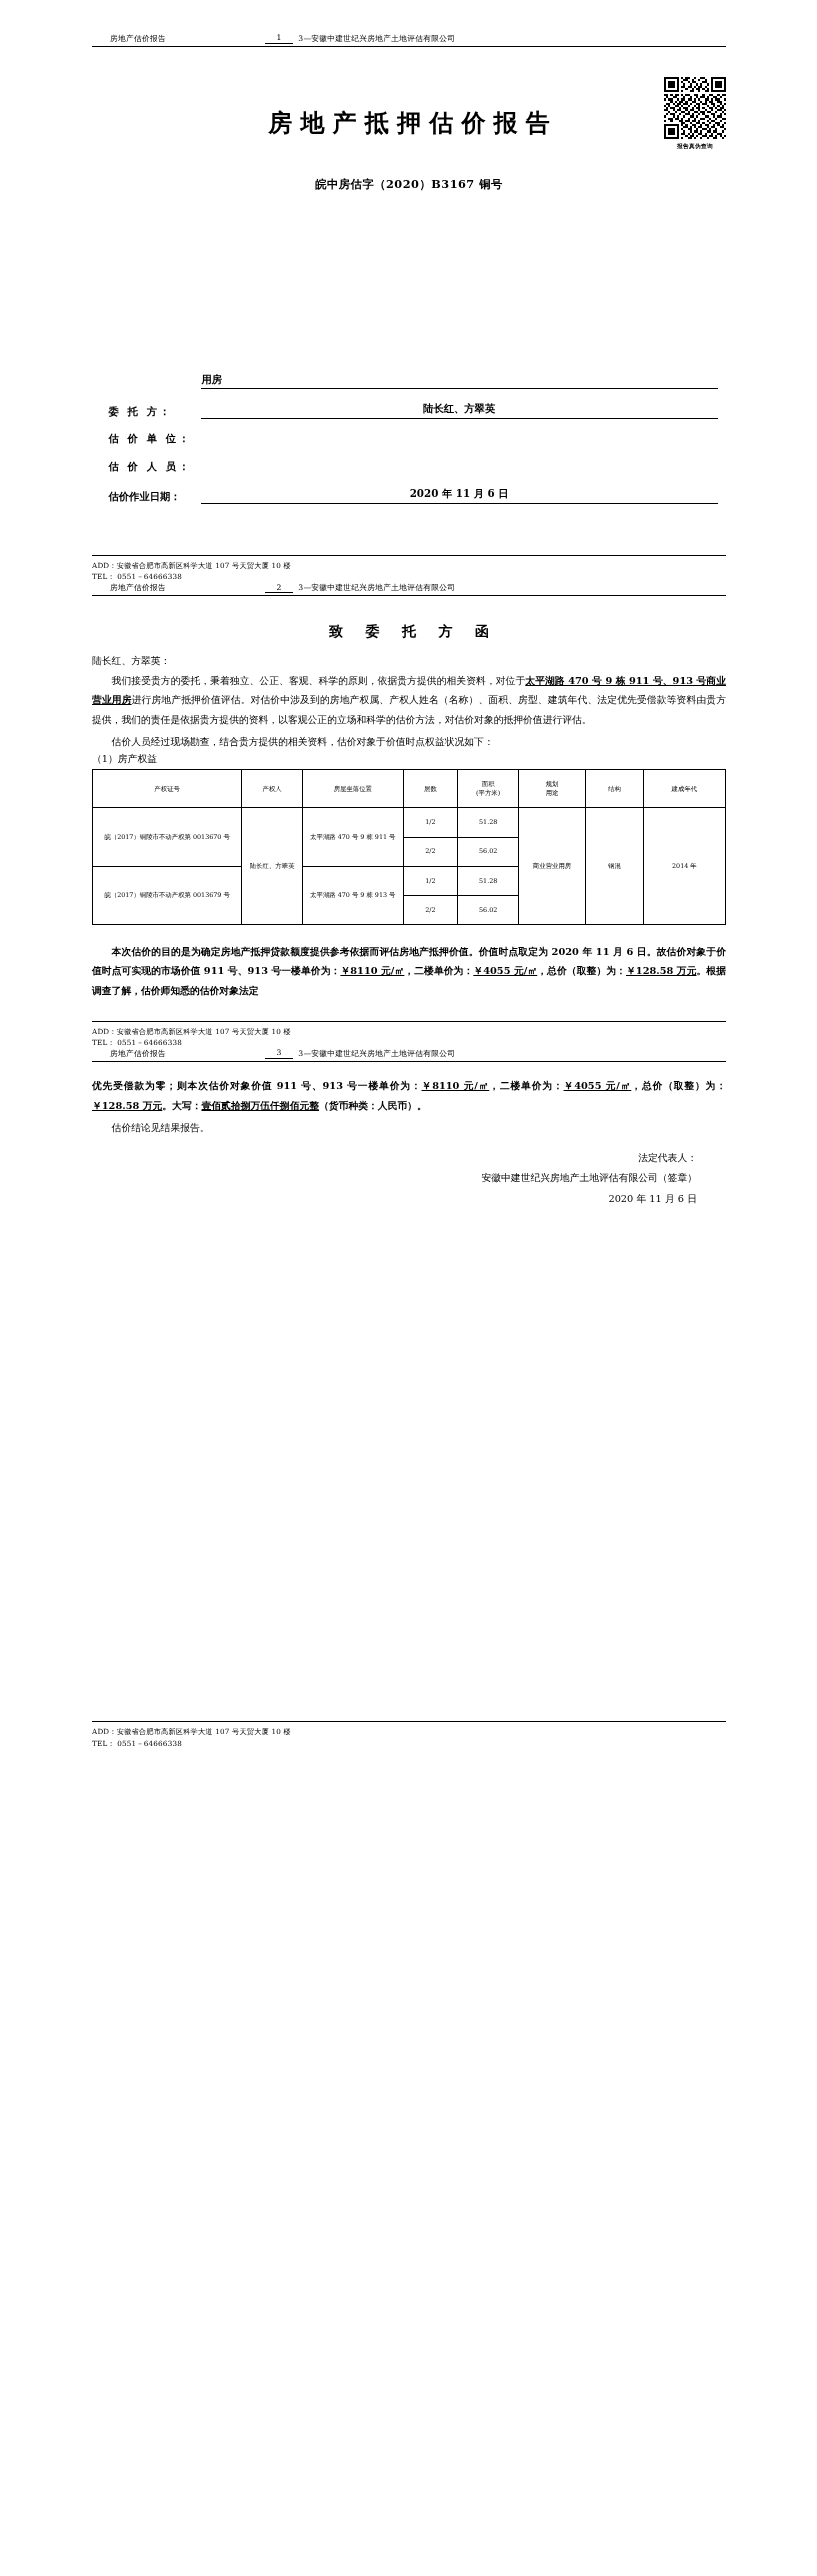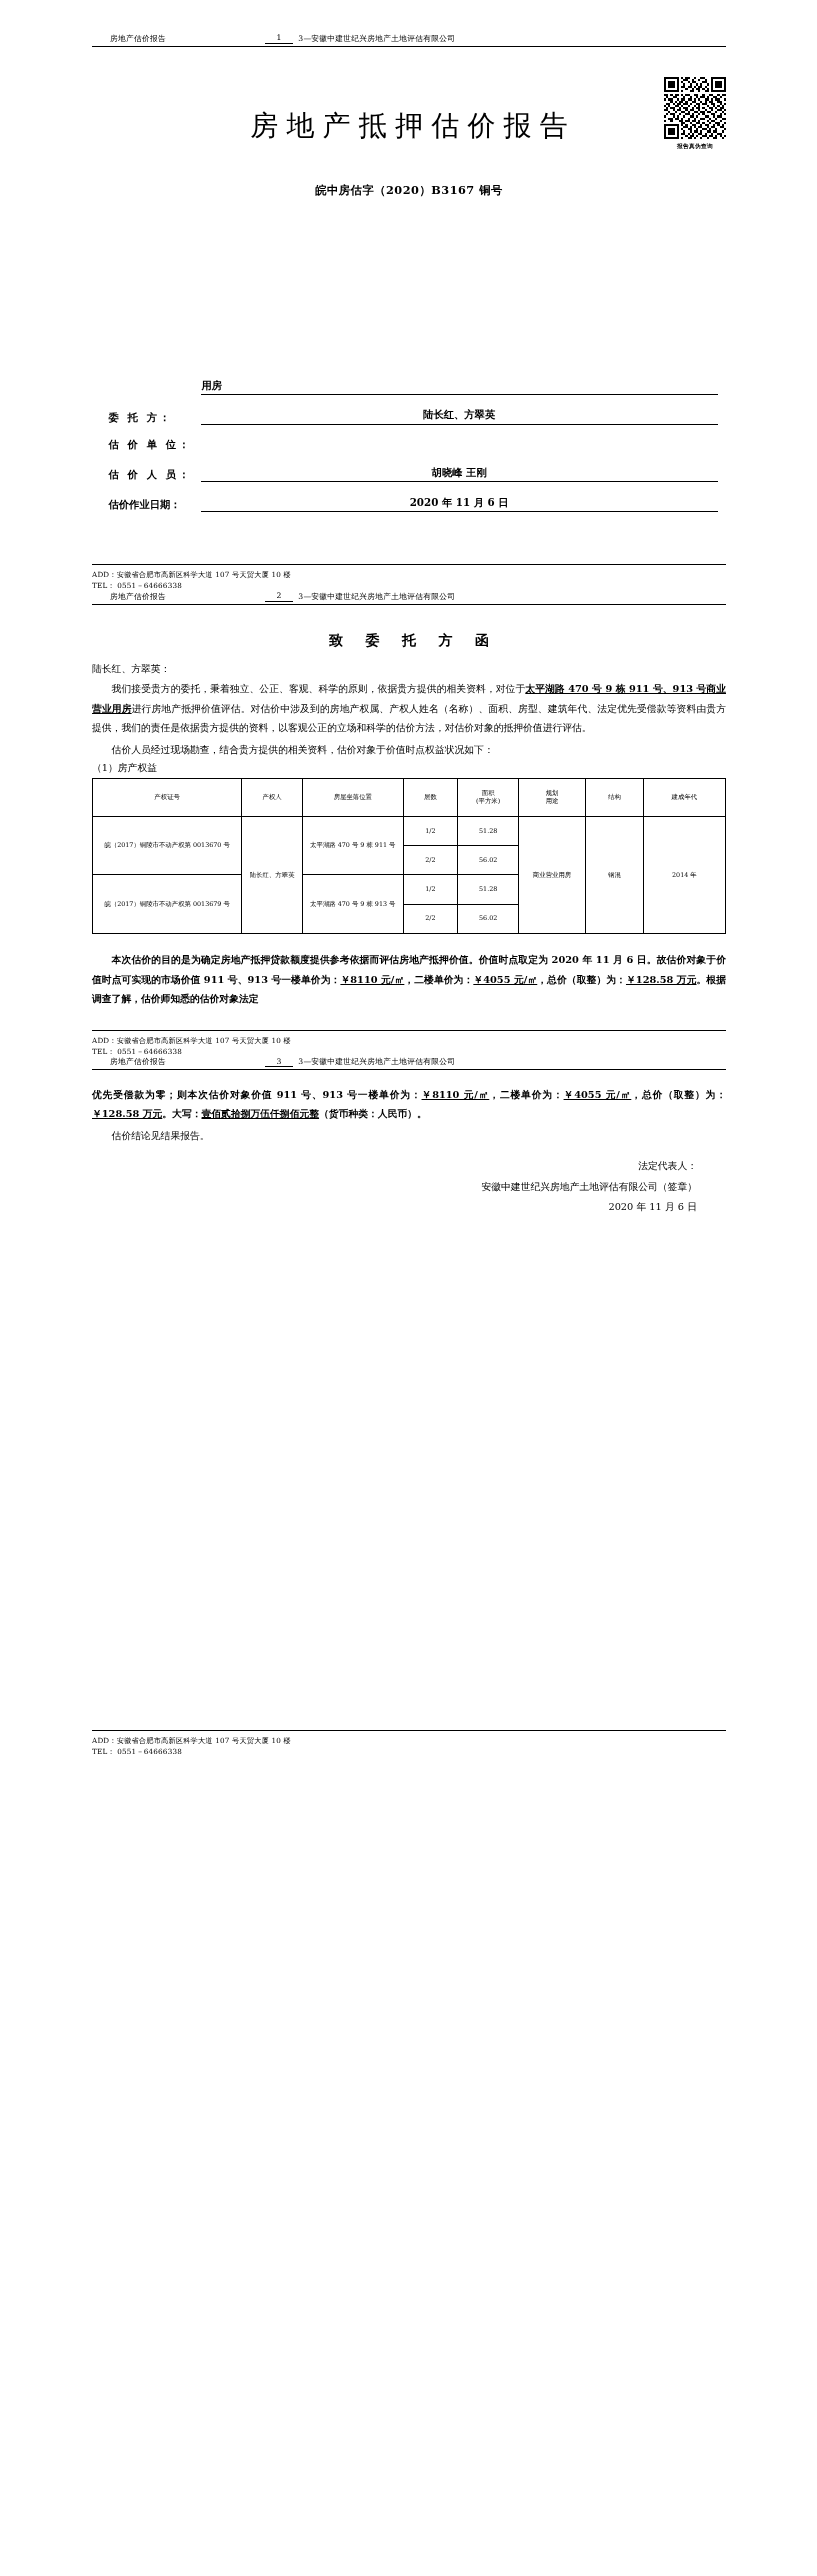--- a/index.html
+++ b/index.html
@@ -30,22 +30,22 @@
   .cover{padding-top:33px;}
   .qr-wrap{
     position:absolute;right:92px;top:77px;
     width:62px;text-align:center;
   }
   .qr-box{width:62px;height:62px;}
   .qr-cap{font-size:5.7px;margin-top:1.5px;letter-spacing:0.3px;font-family:"DejaVu Sans","Liberation Sans",sans-serif;font-weight:bold;}
 
   .cover-title{
     text-align:center;
-    font-size:28px;
-    font-weight:normal;
+    font-size:24px;
+    font-weight:bold;
     letter-spacing:8.2px;
     margin:60px 0 0 0;
     padding-left:8.2px;
     font-family:"DejaVu Sans","Liberation Sans",sans-serif;
   }
   .cover-sub{
     text-align:center;
     font-size:11.3px;
     font-weight:bold;
     margin-top:38px;
@@ -393,21 +393,20 @@
       </div>
       <div class="info-row">
         <span class="info-label">委 托 方：</span>
         <span class="info-val">陆长红、方翠英</span>
       </div>
       <div class="info-row">
         <span class="info-label">估 价 单 位：</span>
       </div>
       <div class="info-row">
         <span class="info-label">估 价 人 员：</span>
-        <span class="info-val">胡晓峰            王刚</span>
       </div>
       <div class="info-row">
         <span class="info-label wide">估价作业日期：</span>
         <span class="info-val">2020 年 11 月 6 日</span>
       </div>
     </div>
 
     <div class="spacer-md"></div>
 
     <div class="pg-foot">

